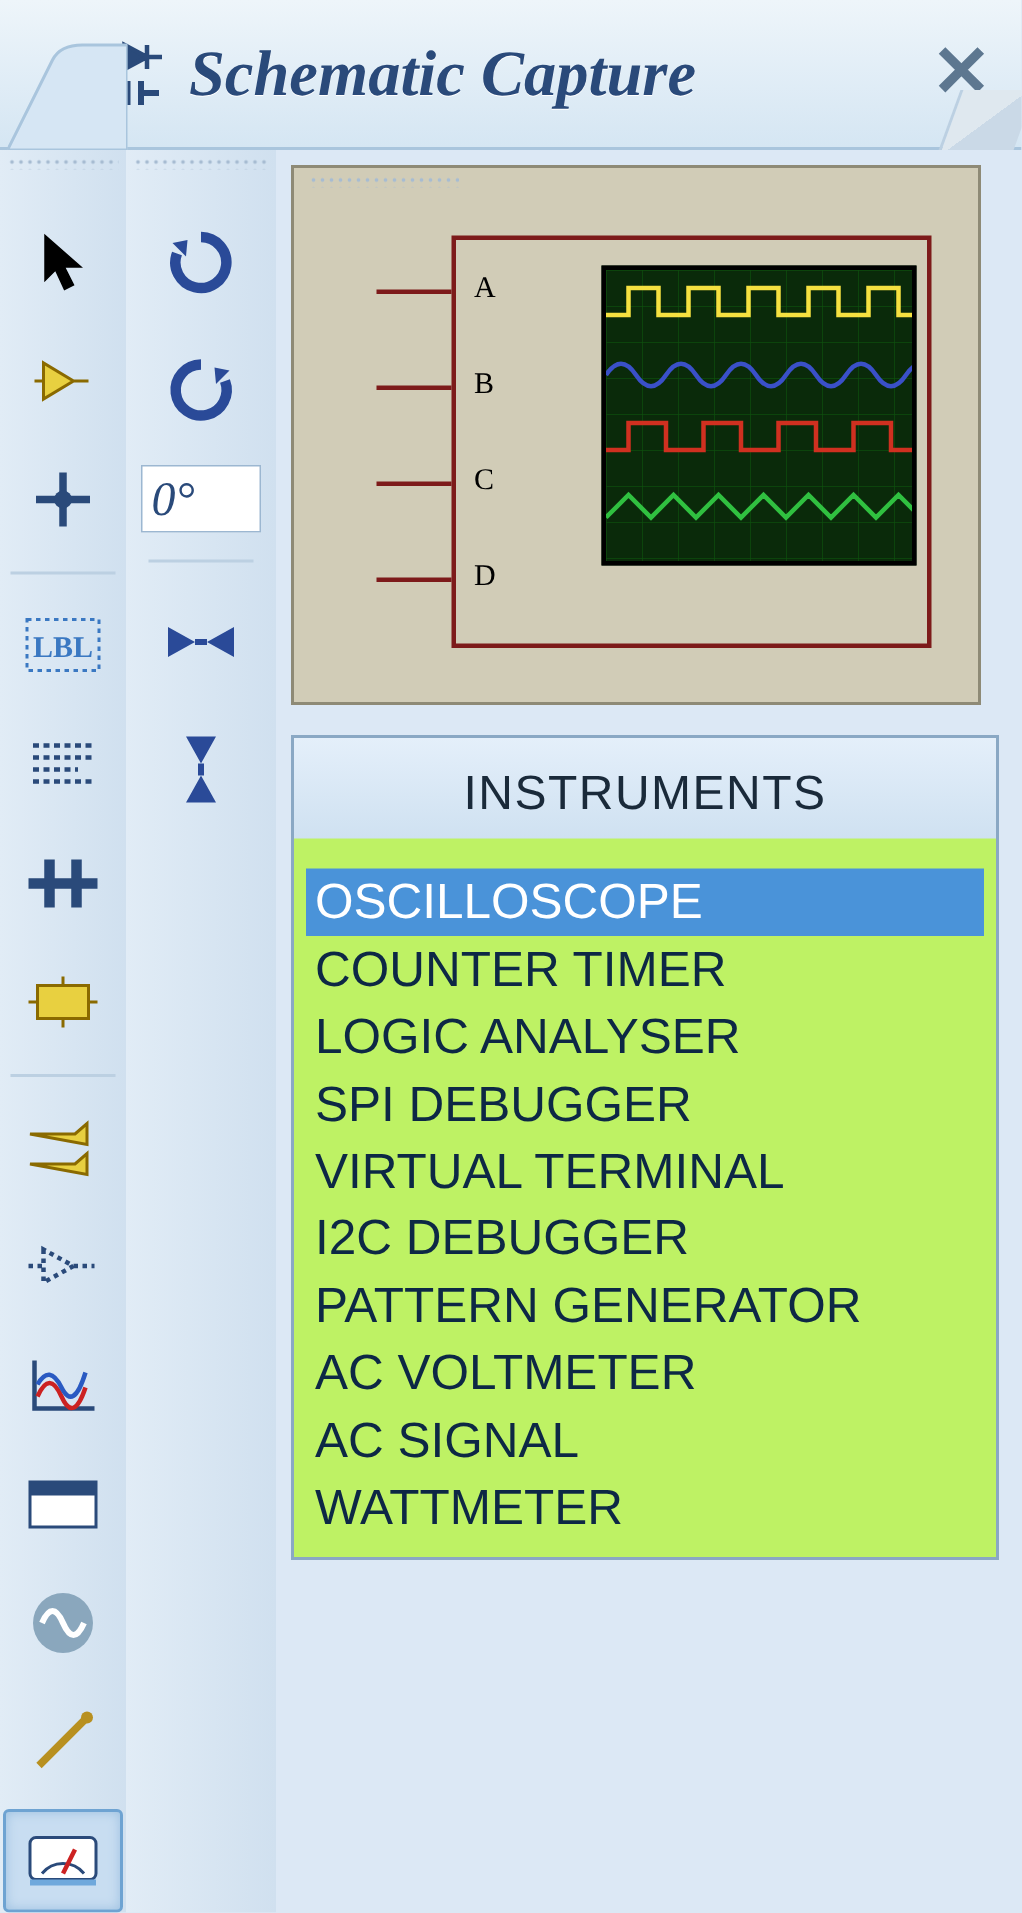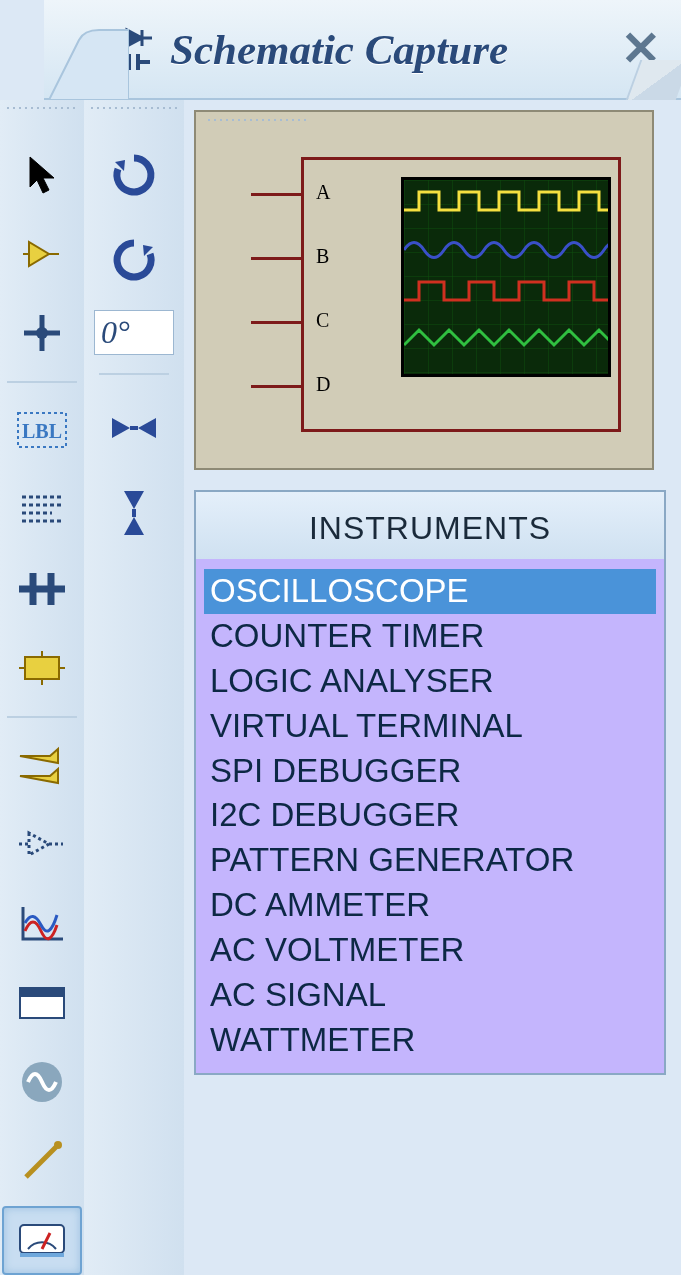--- a/index.html
+++ b/index.html
@@ -15,21 +15,20 @@
 
   
   .top-tab-area {
     height: 100px;
     background: linear-gradient(to bottom, #eef5fa 0%, #d5e6f3 100%);
     position: relative;
     border-bottom: 2px solid #a9c5dd;
     display: flex;
     align-items: center;
     padding-left: 70px;
-    margin-left: 44px;
   }
   .tab-decor {
     position: absolute;
     left: 5px;
     bottom: -2px;
     width: 80px;
     height: 75px;
   }
   .tab-title {
     font-family: "Times New Roman", serif;
@@ -117,31 +116,31 @@
   .pin-label{position:absolute;font-family:Verdana;font-size:20px;color:#000;left:60px;}
   .scope-screen{
     position:absolute;left:145px;top:20px;width:210px;height:200px;
     background:#0a2a0a;border:3px solid #000;
     overflow:hidden;
   }
 
   .instruments-panel {
     width:472px;
     border:2px solid #8aa8c4;
-    background:#c4b5fd;
+    background:#bef264;
   }
   .instruments-header {
     background:linear-gradient(to bottom,#e4effa,#cfe1f1);
     text-align:center;
     font-size:32px;
     color:#1a2a3a;
     padding:18px 0 12px;
     letter-spacing:1px;
   }
-  .instrument-list{padding:10px 8px 10px;}
+  .instrument-list{padding:20px 8px 10px;}
   .instrument-item{
     font-size:33px;
     color:#0d2845;
     padding:0 6px 1px;
     white-space:nowrap;
     overflow:hidden;
     cursor:pointer;
     line-height:1.33;
   }
   .instrument-item.selected{background:#4a93d9;color:#fff;}
@@ -333,25 +332,24 @@
         </div>
       </div>
     </div>
 
     <div class="instruments-panel">
       <div class="instruments-header">INSTRUMENTS</div>
       <div class="instrument-list" id="instrument-list">
           <div class="instrument-item selected">OSCILLOSCOPE</div>
           <div class="instrument-item">COUNTER TIMER</div>
           <div class="instrument-item">LOGIC ANALYSER</div>
+          <div class="instrument-item">SPI DEBUGGER</div>
           <div class="instrument-item">VIRTUAL TERMINAL</div>
-          <div class="instrument-item">SPI DEBUGGER</div>
           <div class="instrument-item">I2C DEBUGGER</div>
           <div class="instrument-item">PATTERN GENERATOR</div>
-          <div class="instrument-item">DC AMMETER</div>
           <div class="instrument-item">AC VOLTMETER</div>
           <div class="instrument-item">AC SIGNAL</div>
           <div class="instrument-item">WATTMETER</div>
         </div>
     </div>
 
   </div>
 
 </div>
 

